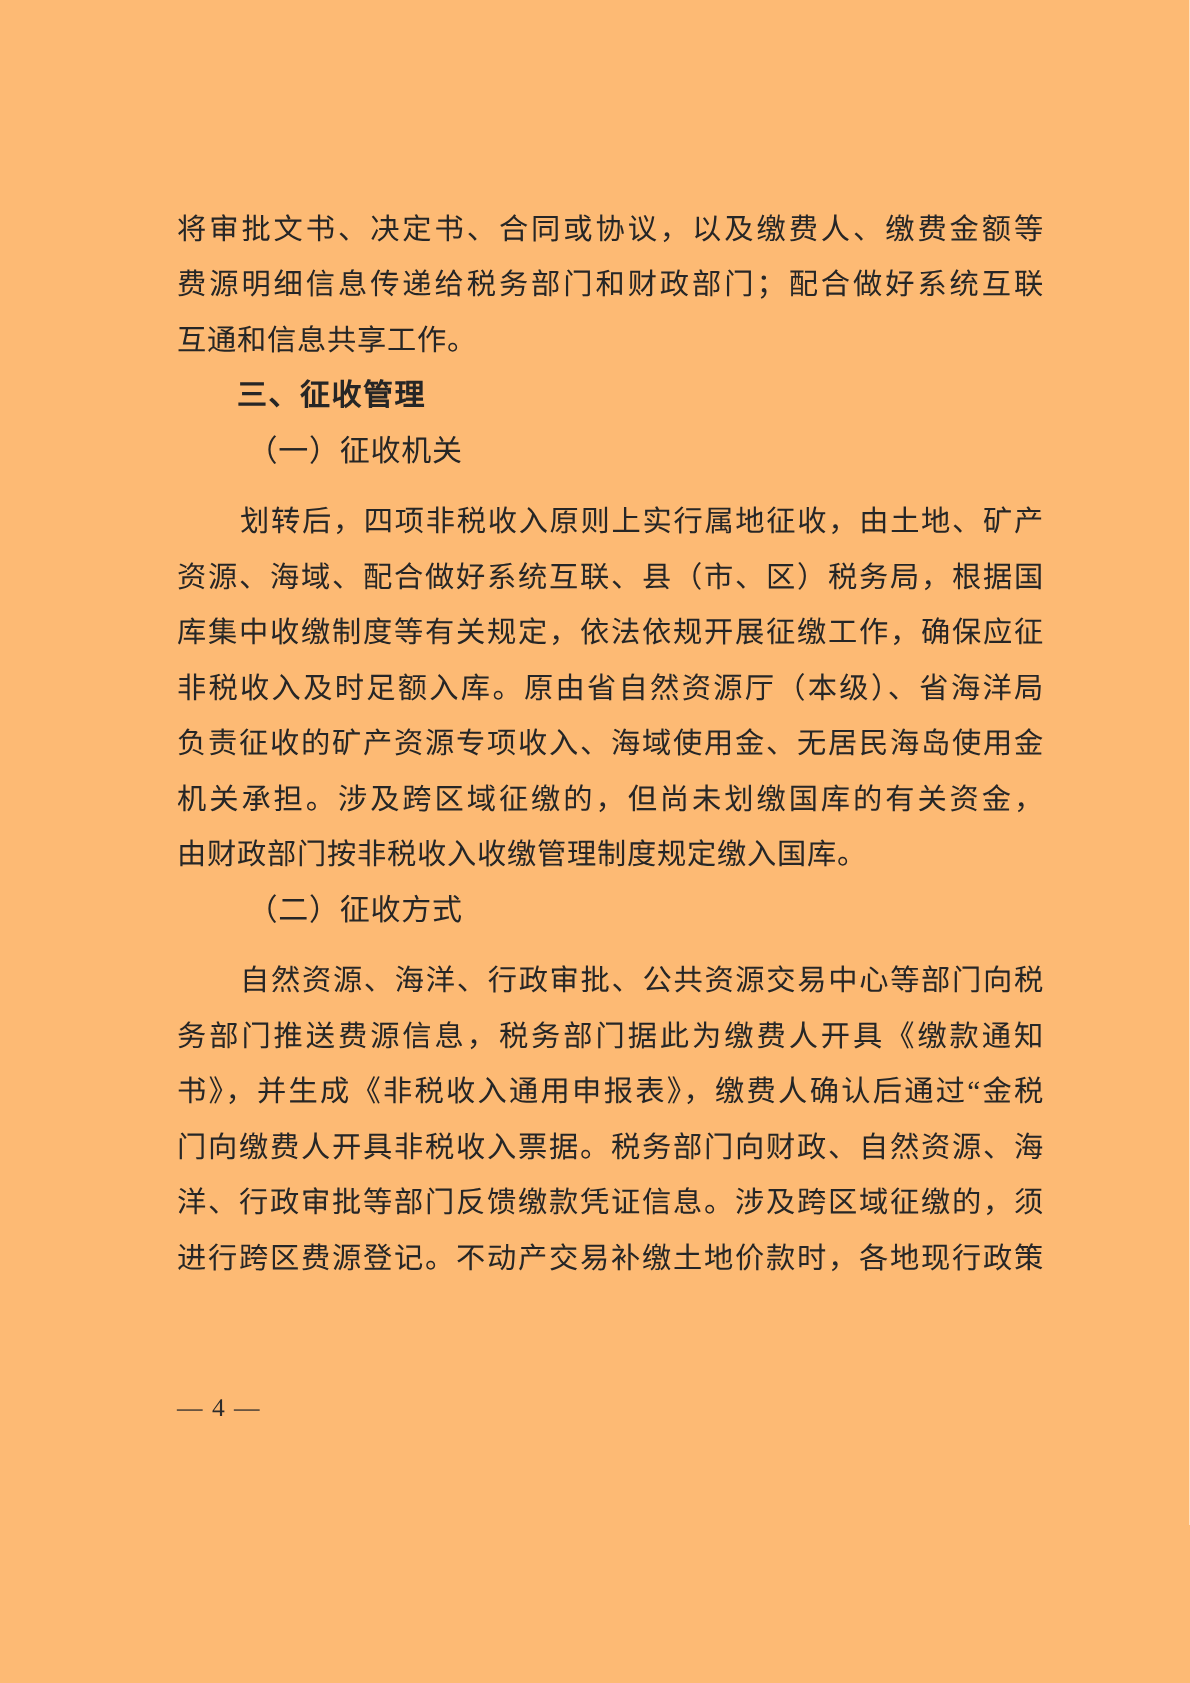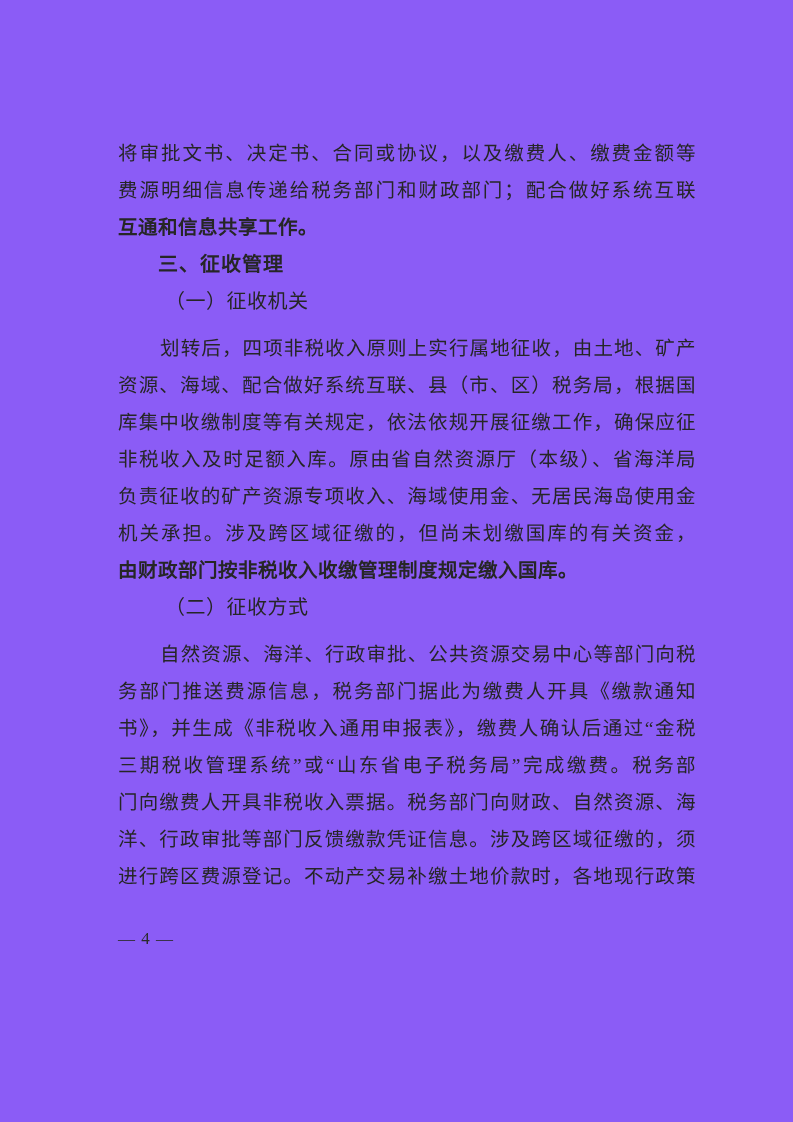--- a/index.html
+++ b/index.html
@@ -4,21 +4,21 @@
 <style>
   html, body {
     margin: 0;
     padding: 0;
     background: #ffffff;
   }
   .page {
     position: relative;
     width: 793px;
     height: 1122px;
-    background: #8b5cf6;
+    background: #fdba74;
     overflow: hidden;
     font-family: "Liberation Serif", "DejaVu Serif", serif;
     color: #262626;
   }
   .text-block {
     position: absolute;
     left: 118px;
     top: 135px;
     width: 578px;
   }
@@ -31,21 +31,20 @@
     -moz-text-align-last: justify;
     white-space: normal;
     overflow: hidden;
     letter-spacing: 0.5px;
   }
   
   
   .line.body-end {
     text-align: left;
     text-align-last: left;
-    font-weight: bold;
     -moz-text-align-last: left;
   }
   
   .line.body-first {
     text-indent: 42px;
     margin-top: 10px;
   }
   
   .line.heading {
     padding-left: 40px;
@@ -89,19 +88,18 @@
       <div class="line body">资源、海域、配合做好系统互联、县（市、区）税务局，根据国</div>
       <div class="line body">库集中收缴制度等有关规定，依法依规开展征缴工作，确保应征</div>
       <div class="line body">非税收入及时足额入库。原由省自然资源厅（本级）、省海洋局</div>
       <div class="line body">负责征收的矿产资源专项收入、海域使用金、无居民海岛使用金</div>
       <div class="line body">机关承担。涉及跨区域征缴的，但尚未划缴国库的有关资金，</div>
       <div class="line body-end">由财政部门按非税收入收缴管理制度规定缴入国库。</div>
       <div class="line subheading">（二）征收方式</div>
       <div class="line body-first">自然资源、海洋、行政审批、公共资源交易中心等部门向税</div>
       <div class="line body">务部门推送费源信息，税务部门据此为缴费人开具《缴款通知</div>
       <div class="line body">书》，并生成《非税收入通用申报表》，缴费人确认后通过“金税</div>
-      <div class="line body">三期税收管理系统”或“山东省电子税务局”完成缴费。税务部</div>
       <div class="line body">门向缴费人开具非税收入票据。税务部门向财政、自然资源、海</div>
       <div class="line body">洋、行政审批等部门反馈缴款凭证信息。涉及跨区域征缴的，须</div>
       <div class="line body">进行跨区费源登记。不动产交易补缴土地价款时，各地现行政策</div>
     </div>
   <div class="footer">— 4 —</div>
 </div>
 
 </body></html>

